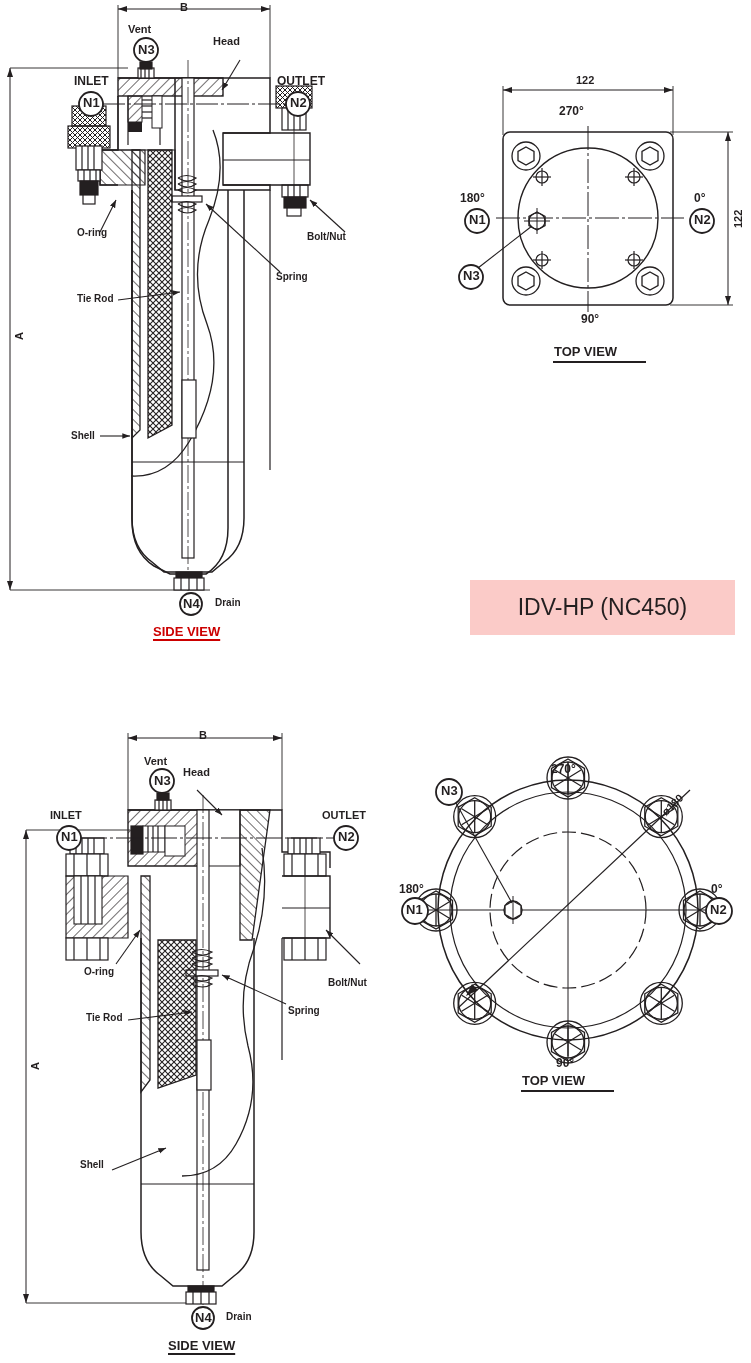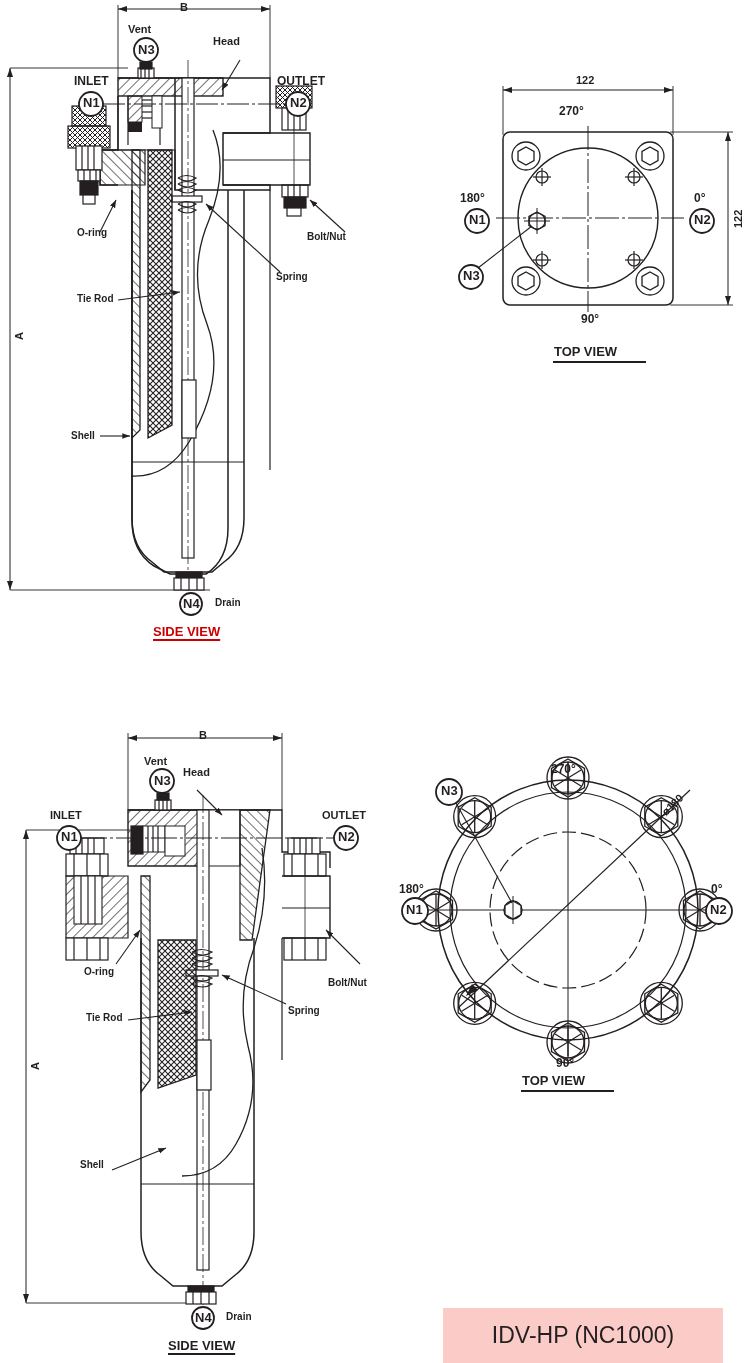--- a/index.html
+++ b/index.html
@@ -460,20 +460,21 @@
 <div class="lbl rot90" style="left:733px;top:228px;font-size:11px;">122</div>
 <div class="lbl" style="left:559px;top:105px;font-size:12px;">270°</div>
 <div class="lbl" style="left:581px;top:313px;font-size:12px;">90°</div>
 <div class="lbl" style="left:460px;top:192px;font-size:12px;">180°</div>
 <div class="lbl" style="left:694px;top:192px;font-size:12px;">0°</div>
 <div class="lbl" style="left:469px;top:213px;font-size:13px;">N1</div>
 <div class="lbl" style="left:694px;top:213px;font-size:13px;">N2</div>
 <div class="lbl" style="left:463px;top:269px;font-size:13px;">N3</div>
 <div class="lbl" style="left:554px;top:345px;font-size:13px;">TOP VIEW</div>
 
+<div class="pinkbox" style="left:470px;top:580px;width:265px;height:55px;font-size:23px;">IDV-HP (NC450)</div>
 
 <div class="lbl" style="left:199px;top:730px;font-size:11px;">B</div>
 <div class="lbl rot90" style="left:30px;top:1070px;font-size:11px;">A</div>
 
 <div class="lbl" style="left:144px;top:756px;font-size:11px;">Vent</div>
 <div class="lbl" style="left:154px;top:774px;font-size:13px;">N3</div>
 <div class="lbl" style="left:183px;top:767px;font-size:11px;">Head</div>
 
 <div class="lbl" style="left:50px;top:810px;font-size:11px;">INLET</div>
 <div class="lbl" style="left:61px;top:830px;font-size:13px;">N1</div>
@@ -493,15 +494,14 @@
 <div class="lbl" style="left:551px;top:763px;font-size:12px;">270°</div>
 <div class="lbl" style="left:556px;top:1057px;font-size:12px;">90°</div>
 <div class="lbl" style="left:399px;top:883px;font-size:12px;">180°</div>
 <div class="lbl" style="left:711px;top:883px;font-size:12px;">0°</div>
 <div class="lbl" style="left:406px;top:903px;font-size:13px;">N1</div>
 <div class="lbl" style="left:710px;top:903px;font-size:13px;">N2</div>
 <div class="lbl" style="left:441px;top:784px;font-size:13px;">N3</div>
 <div class="lbl rot45" style="left:660px;top:810px;font-size:11px;">ø180</div>
 <div class="lbl" style="left:522px;top:1074px;font-size:13px;">TOP VIEW</div>
 
-<div class="pinkbox" style="left:443px;top:1308px;width:280px;height:55px;font-size:23px;">IDV-HP (NC1000)</div>
 
 </div>
 
 </body></html>

